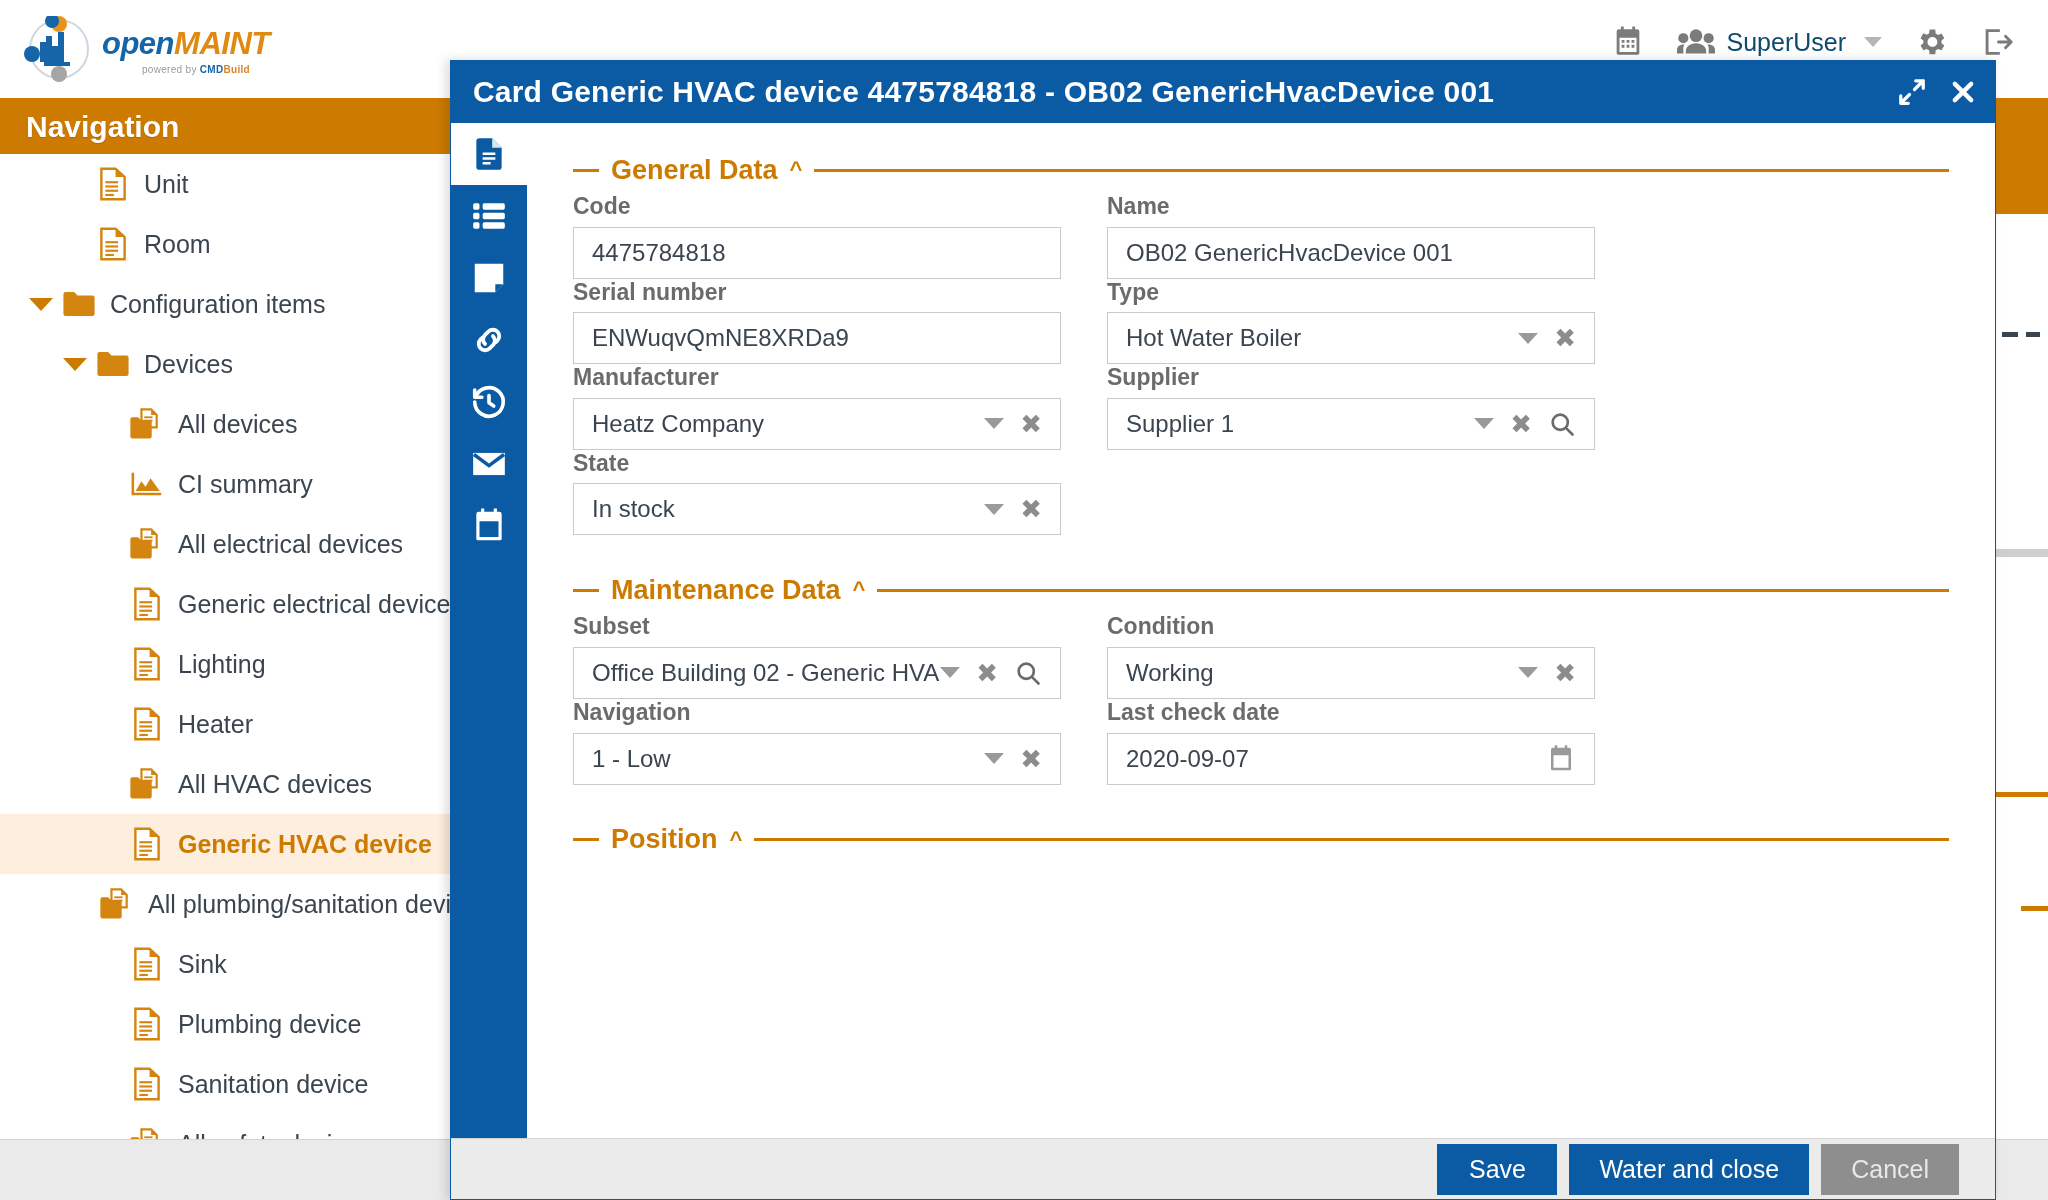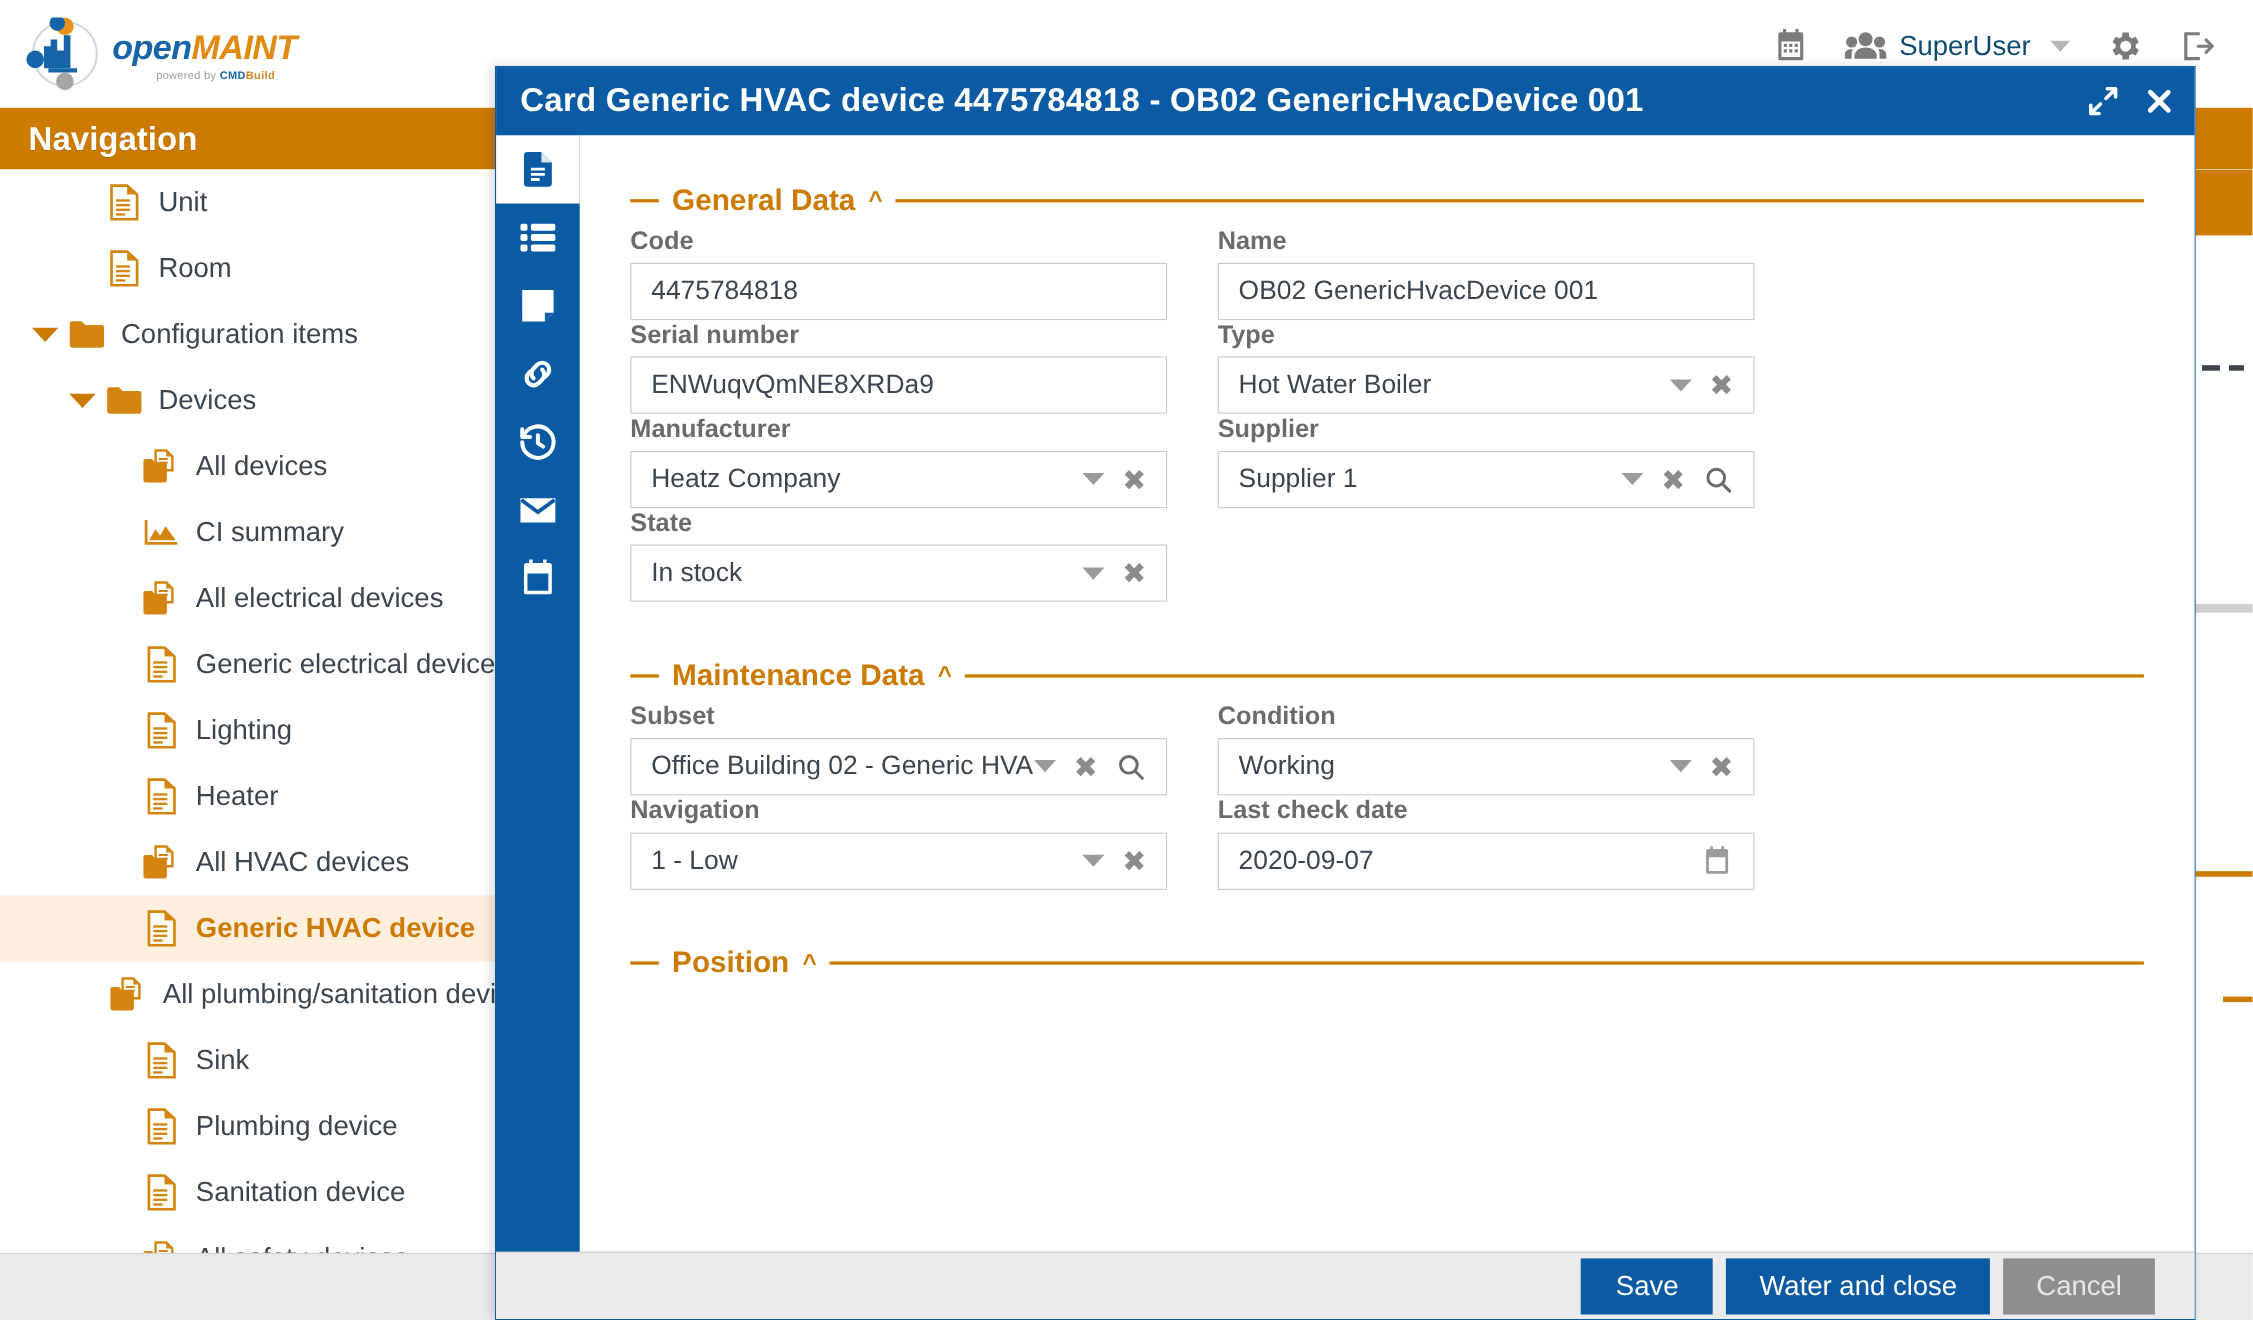--- a/index.html
+++ b/index.html
@@ -94,21 +94,21 @@
   .rail-item {
     width:76px; height:62px; display:flex; align-items:center; justify-content:center; margin-bottom:0;
   }
   .rail-item.active { background:#ffffff; }
 
   .form-area {
     position:absolute; left:76px; top:0; right:0; bottom:0; background:#fff;
     padding:18px 46px 0 46px; overflow:hidden;
   }
 
-  .section-head { display:flex; align-items:center; height:46px; margin-top:18px; }
+  .section-head { display:flex; align-items:center; height:46px; margin-top:6px; }
   .sh-dash { width:26px; height:3px; background:#cc7a00; flex:none; }
   .sh-label { color:#cc7a00; font-size:27px; font-weight:bold; margin:0 12px; white-space:nowrap; }
   .sh-chev { color:#cc7a00; font-size:22px; font-weight:bold; margin-right:12px; line-height:1; }
   .sh-rule { flex:1; height:3px; background:#cc7a00; }
 
   .grid2 { display:flex; gap:46px; }
   .col { width:488px; flex:none; }
 
   .field { margin-bottom:0; }
   .field-label { font-size:23px; font-weight:bold; color:#6b6b6b; margin-bottom:6px; line-height:1.2; }

